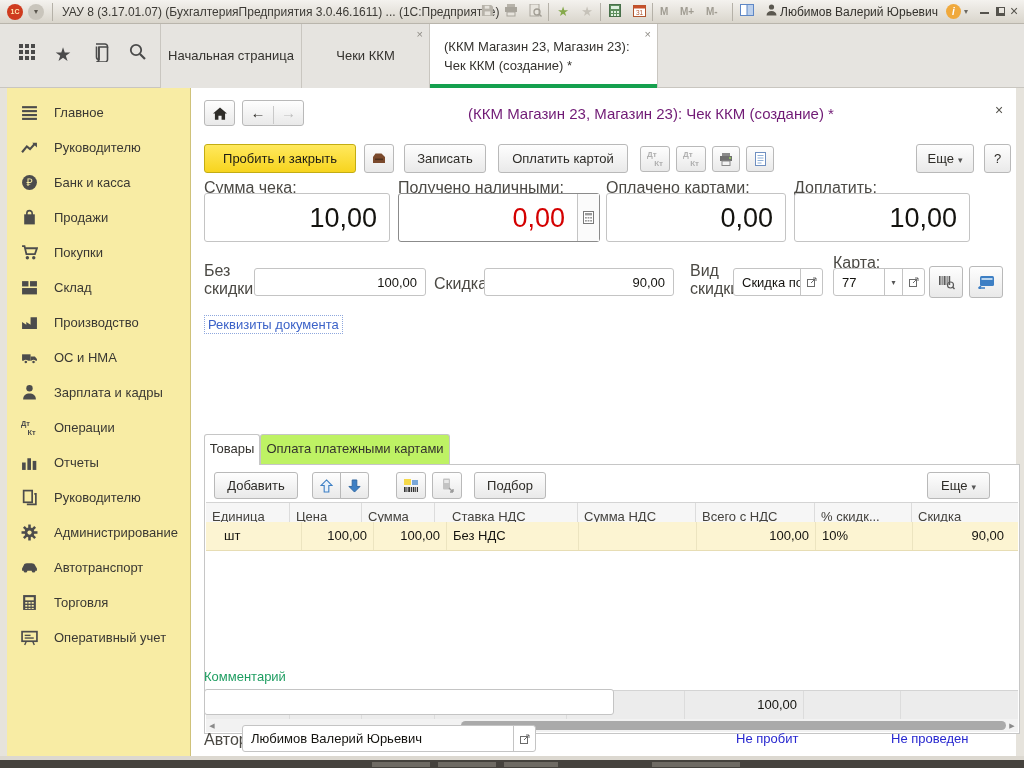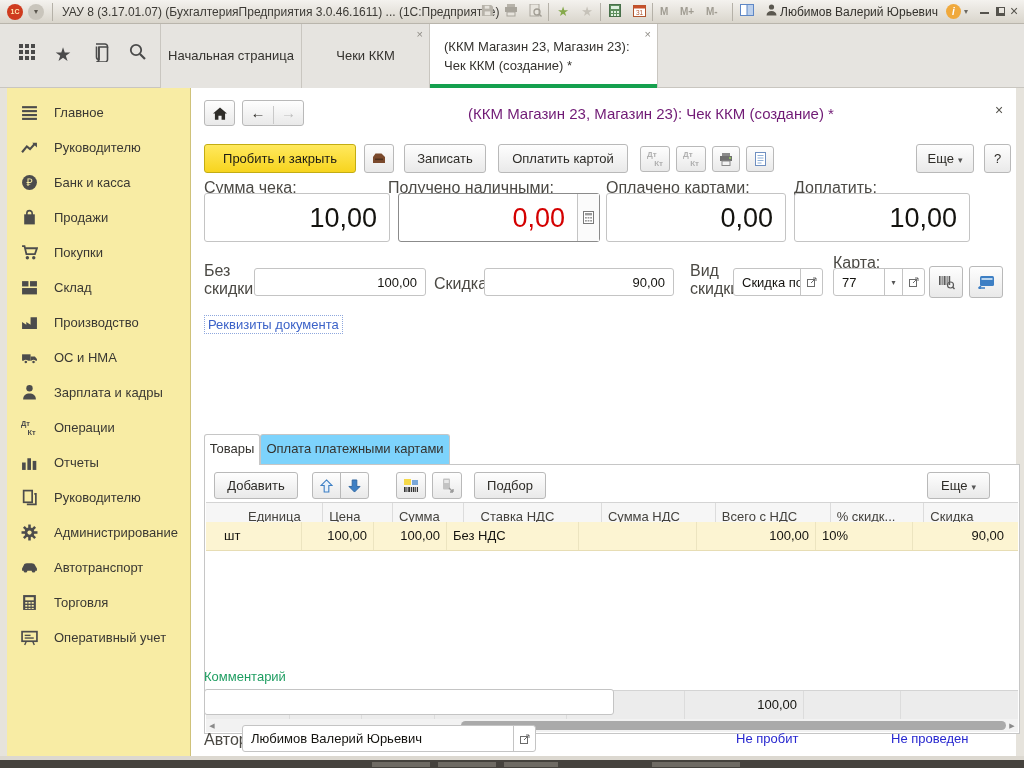--- a/index.html
+++ b/index.html
@@ -62,21 +62,21 @@
   .bigfld.focus{border-color:#8b8b8b;}
   .bigfld .val.red{color:#d40000;}
   .calcseg{width:22px;border-left:1px solid #c4c4c4;display:flex;align-items:center;justify-content:center;background:#fbfbfb;}
   .smfld{background:#fff;border:1px solid #c4c4c4;border-radius:3px;font-size:13px;color:#14130f;display:flex;align-items:center;}
   .smfld .txt{flex:1;padding:0 8px;white-space:nowrap;overflow:hidden;}
   .smfld .txt.num{text-align:right;}
   .seg{border-left:1px solid #c4c4c4;display:flex;align-items:center;justify-content:center;height:100%;}
   .link{font-size:13px;color:#3b62c8;border:1px dotted #8ea7dd;padding:1px 3px;cursor:pointer;}
   .ftab{top:346px;height:30px;border:1px solid #c6c6c6;border-bottom:none;border-radius:3px 3px 0 0;font-size:13px;color:#34322e;text-align:center;line-height:28px;}
   .ftab.active{background:#fff;z-index:3;height:31px;}
-  .ftab.inactive{background:#7dd3fc;}
+  .ftab.inactive{background:#bef264;}
   .groupbox{left:13px;top:376px;width:816px;height:270px;border:1px solid #c6c6c6;background:#fff;}
   .thead{display:flex;background:#f6f6f6;border-top:1px solid #d4d4d4;border-bottom:1px solid #d4d4d4;}
   .thead .c{font-size:13px;color:#44423d;padding:6px 6px 0 6px;height:28px;border-right:1px solid #dcdcdc;white-space:nowrap;overflow:hidden;}
   .trow{display:flex;background:#fcf4d2;border-bottom:1px solid #e7ddb4;}
   .trow .c{font-size:13px;color:#14130f;padding:6px 6px 0 6px;height:28px;border-right:1px solid #ece4c0;white-space:nowrap;overflow:hidden;}
   .ttot{display:flex;background:#ececec;border-top:1px solid #d4d4d4;border-bottom:1px solid #d4d4d4;}
   .ttot .c{font-size:13px;color:#14130f;padding:6px 6px 0 6px;height:29px;border-right:1px solid #dcdcdc;white-space:nowrap;}
   .c.num{text-align:right;}
   .hscroll{position:absolute;left:1px;bottom:1px;height:13px;right:1px;background:#f2f2f2;display:flex;align-items:center;}
   .hthumb{position:absolute;left:255px;right:12px;top:2px;height:9px;background:#aaa;border-radius:5px;}
@@ -452,21 +452,21 @@
             <line x1="2.5" y1="6" x2="8.5" y2="6"></line>
             <line x1="2.5" y1="8.5" x2="8.5" y2="8.5"></line>
             <line x1="2.5" y1="11" x2="6.5" y2="11"></line>
           </g>
         </svg>
     </div>
     <div class="abs btn" style="left:725px;top:56px;width:58px;height:29px;line-height:27px;"><span>Еще</span><span class="caret glyph-caret"></span></div>
     <div class="abs btn" style="left:793px;top:56px;width:27px;height:29px;line-height:27px;"><span>?</span></div>
 
     <div class="abs fld-label" style="left:13px;top:91px;">Сумма чека:</div>
-    <div class="abs fld-label" style="left:197px;top:91px;text-align:right;">Получено наличными:</div>
+    <div class="abs fld-label" style="left:207px;top:91px;text-align:right;">Получено наличными:</div>
     <div class="abs fld-label" style="left:415px;top:91px;">Оплачено картами:</div>
     <div class="abs fld-label" style="left:603px;top:91px;">Доплатить:</div>
 
     <div class="abs bigfld" style="left:13px;top:105px;width:186px;height:49px;">
       <div class="val">10,00</div>
     </div>
     <div class="abs bigfld focus" style="left:207px;top:105px;width:202px;height:49px;">
       <div class="val red">0,00</div>
       <div class="calcseg">
         <svg width="11" height="13" viewBox="0 0 11 13">
@@ -586,21 +586,21 @@
         <svg width="13" height="15" viewBox="0 0 13 15">
             <rect x="2" y="0.5" width="7" height="11" rx="1" fill="#c3c3c3"></rect>
             <rect x="3.2" y="2" width="4.6" height="3" fill="#e8e8e8"></rect>
             <path d="M8 10l4 4M12 14v-3M12 14H9" stroke="#9a9a9a" stroke-width="1.4" fill="none"></path>
           </svg>
       </div>
       <div class="abs btn" style="left:269px;top:7px;width:72px;height:27px;line-height:25px;"><span>Подбор</span></div>
       <div class="abs btn" style="left:722px;top:7px;width:63px;height:27px;line-height:25px;"><span>Еще</span><span class="caret glyph-caret"></span></div>
 
       <div class="abs thead" style="left:1px;top:37px;right:1px;">
-        <div class="c" style="width:84px;margin-left:36px;">Единица</div>
+        <div class="c" style="width:84px;">Единица</div>
         <div class="c" style="width:72px;">Цена</div>
         <div class="c" style="width:73px;">Сумма</div>
         <div class="c" style="width:132px;margin-left:11px;">Ставка НДС</div>
         <div class="c" style="width:118px;">Сумма НДС</div>
         <div class="c" style="width:119px;">Всего с НДС</div>
         <div class="c" style="width:97px;">% скидк...</div>
         <div class="c" style="width:97px;border-right:none;">Скидка</div>
       </div>
 
       <div class="abs trow" style="left:1px;top:57px;right:1px;padding-left:12px;">

